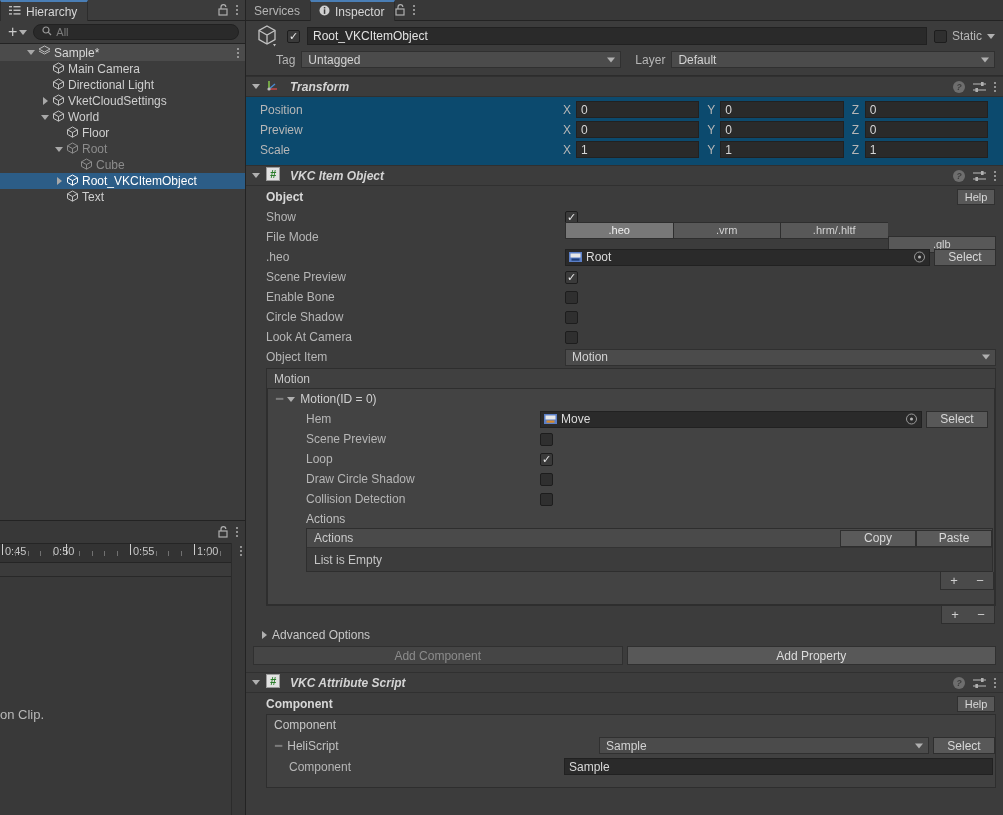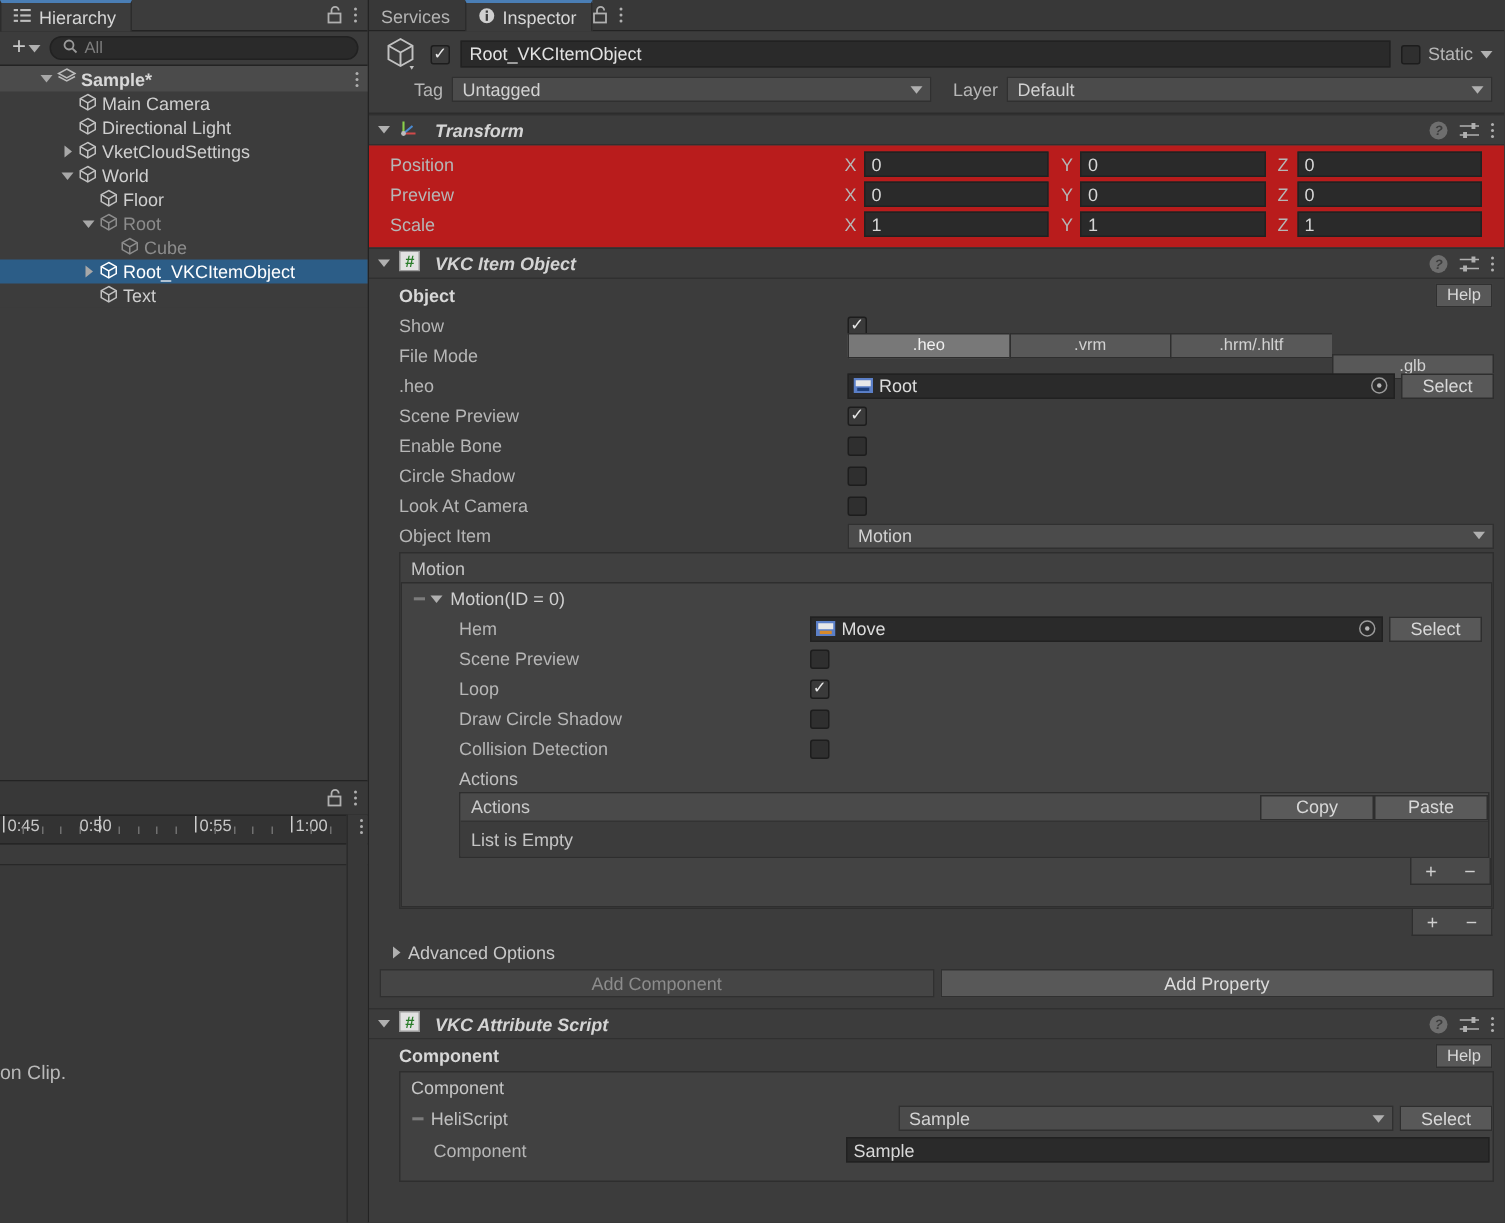--- a/index.html
+++ b/index.html
@@ -111,21 +111,21 @@
 
   .icon-q { width: 12px; height: 12px; border-radius: 50%; background: #6e6e6e;
             color: #3c3c3c; font-size: 9px; font-weight: bold; display: flex;
             align-items: center; justify-content: center; }
   .icon-kebab { display: flex; flex-direction: column; gap: 2px; }
   .icon-kebab i { width: 2px; height: 2px; background: #b0b0b0; border-radius: 50%; }
   .icon-lock { width: 11px; height: 12px; position: relative; }
   .icon-preset { width: 13px; height: 12px; position: relative; }
 
   
-  .comp-body { background: #b91c1c; padding: 3px 7px 5px 7px; }
+  .comp-body { background: #0c4a6e; padding: 3px 7px 5px 7px; }
   .vec-row { display: flex; align-items: center; height: 19px; margin-bottom: 1px; }
   .vec-label { width: 310px; color: #b6b6b6; font-size: 12px; padding-left: 7px; }
   .axis-grp { display: flex; align-items: center; flex: 1; gap: 0; }
   .axis-l { width: 13px; text-align: left; color: #b6b6b6; font-size: 12px; }
   .num-field { flex: 1; height: 17px; background: #2a2a2a; border: 1px solid #212121;
                display: flex; align-items: center; padding: 0 4px; color: #d6d6d6; font-size: 12px;
                margin-right: 8px; }
 
   
   .vkc-body { background: #3c3c3c; padding: 0 7px 0 7px; }
@@ -270,21 +270,21 @@
       <div class="scene-row">
         <span class="tw" style="margin-left:24px;">
           <span class="tri"></span>
         </span>
         <span>
           <svg width="13" height="12" viewBox="0 0 13 12">
             <path d="M6.5 1 L12 4 L6.5 7 L1 4 Z" fill="none" stroke="#bcbcbc" stroke-width="1"></path>
             <path d="M1 6 L6.5 9 L12 6" fill="none" stroke="#bcbcbc" stroke-width="1"></path>
           </svg>
         </span>
-        <span class="tree-label" style="font-weight:bold;color:#d8d8d8;">Sample*</span>
+        <span class="tree-label" style="font-weight:normal;color:#d8d8d8;">Sample*</span>
         <span style="flex:1"></span>
         <span class="icon-kebab">
           <i></i>
             <i></i>
             <i></i>
         </span>
       </div>
       <div id="tree-rows">
           <div class="tree-row">
             <span style="width:38px;flex:0 0 38px;"></span>

